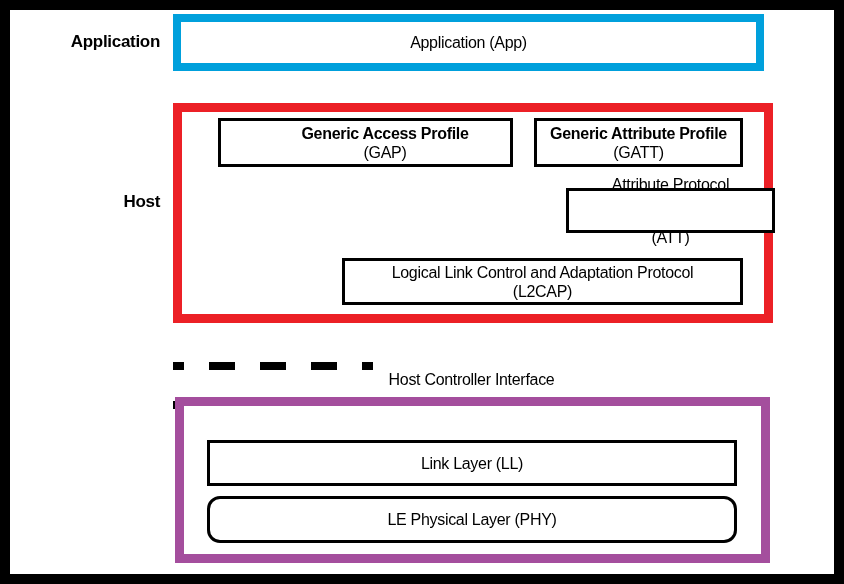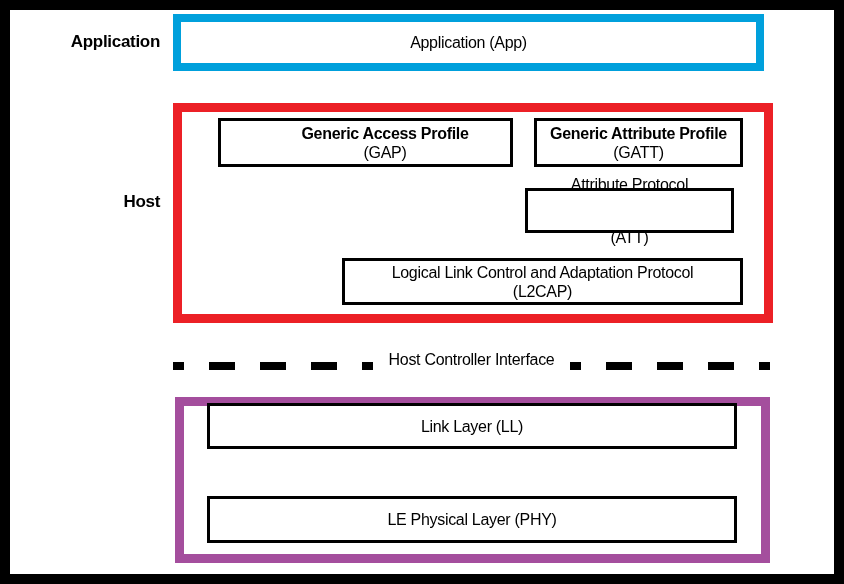--- a/index.html
+++ b/index.html
@@ -58,20 +58,21 @@
     letter-spacing: -0.3px;
   }
 
   .hci-divider {
     position: absolute;
     left: 163px;
     top: 340px;
     width: 597px;
     height: 40px;
     display: flex;
+    flex-direction: column;
     align-items: stretch;
   }
   .dash-group {
     width: 200px;
     height: 8px;
     margin-top: 12px;
     display: flex;
     justify-content: space-between;
     align-items: center;
     flex: 0 0 auto;
@@ -107,21 +108,21 @@
       <div class="bold-line">Generic Access Profile</div>
       <div>(GAP)</div>
     </div>
 
     <div class="node" style="left:524px; top:108px; width:209px; height:49px;">
       <div class="bold-line">Generic Attribute Profile</div>
       <div>(GATT)</div>
     </div>
 
 
-    <div class="node" style="left:515px; top:178px; width:209px; height:45px;gap:34px;">
+    <div class="node" style="left:556px; top:178px; width:209px; height:45px;gap:34px;">
       <div>Attribute Protocol</div>
       <div>(ATT)</div>
     </div>
 
     <div class="node" style="left:332px; top:248px; width:401px; height:47px;">
       <div>Logical Link Control and Adaptation Protocol</div>
       <div>(L2CAP)</div>
     </div>
 
     <div class="hci-divider">
@@ -140,22 +141,22 @@
         <div class="dash dash-lg"></div>
         <div class="dash dash-lg"></div>
         <div class="dash dash-lg"></div>
         <div class="dash dash-sm"></div>
       </div>
     </div>
 
 
     <div class="frame-box frame-purple" style="left: 165px; top: 387px; width: 595px; height: 166px; border-color: rgb(164, 78, 157);"></div>
 
-    <div class="node" style="left:197px; top:393px; width:530px; height:46px;">
+    <div class="node" style="left:197px; top:430px; width:530px; height:46px;">
       <div>Link Layer (LL)</div>
     </div>
 
-    <div class="node" style="left:197px; top:486px; width:530px; height:47px;">
+    <div class="node" style="left:197px; top:486px; width:530px; height:47px;border-radius:13px;">
       <div>LE Physical Layer (PHY)</div>
     </div>
 
   </div>
 </div>
 
 </body></html>

